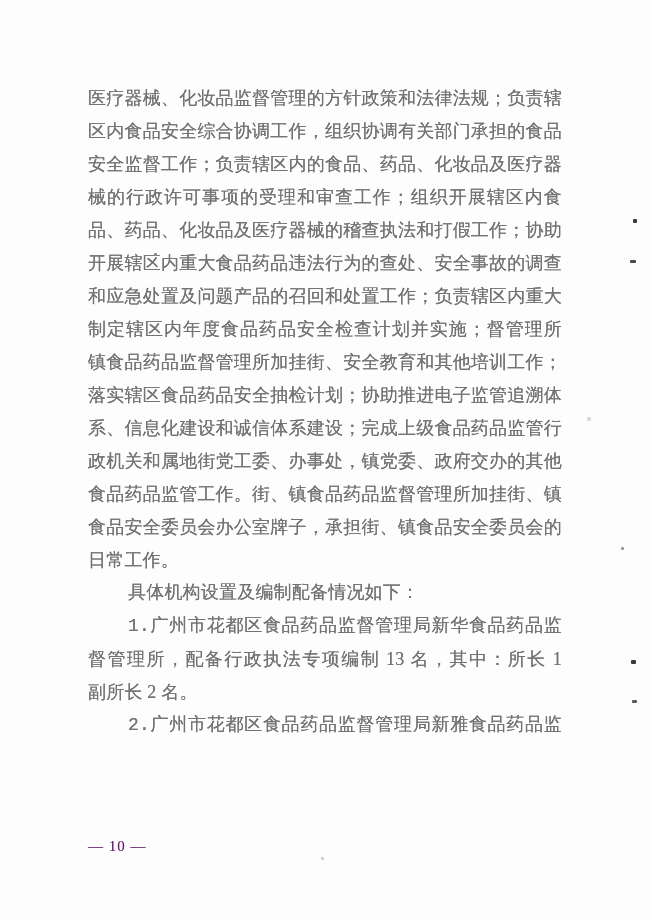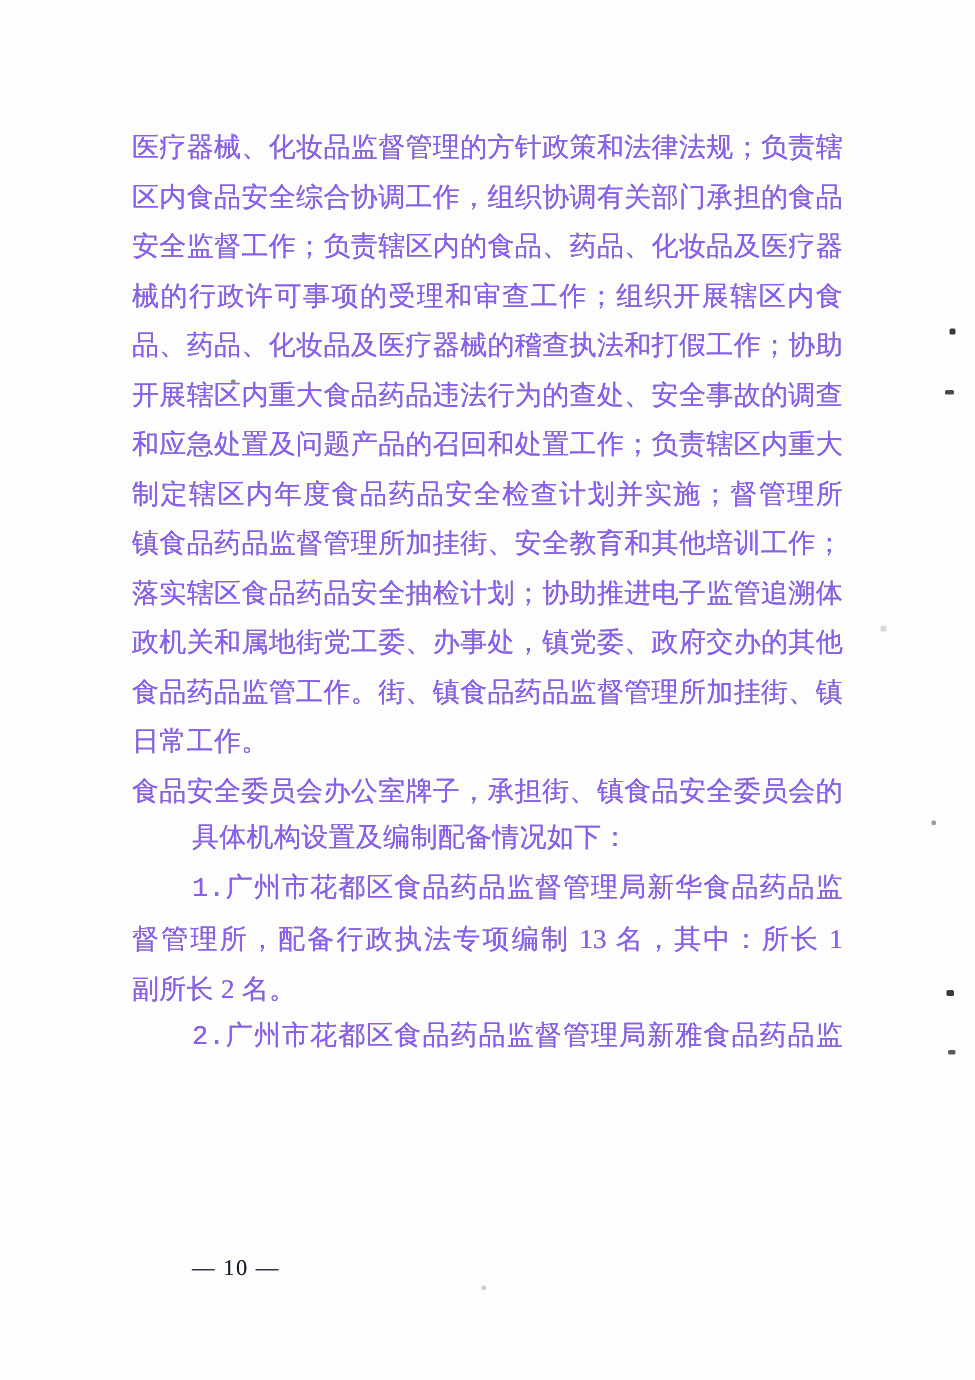--- a/index.html
+++ b/index.html
@@ -15,21 +15,21 @@
     overflow: hidden;
     font-family: "Liberation Serif", "DejaVu Serif", serif;
   }
   .body-text {
     position: absolute;
     left: 88px;
     top: 82px;
     width: 474px;
     font-size: 18px;
     line-height: 33px;
-    color: #8b5cf6;
+    color: #737373;
     text-shadow: 0 0 0.4px rgba(20,20,20,0.55);
     letter-spacing: 0.2px;
   }
   .ln {
     height: 33px;
     overflow: hidden;
     text-align: left;
     white-space: nowrap;
   }
   .ln.j {
@@ -41,24 +41,23 @@
   .ln.ind {
     padding-left: 40px;
     font-family: Liberation Mono, monospace;
   }
   .footer {
     position: absolute;
     left: 88px;
     top: 837px;
     font-size: 15px;
     line-height: 18px;
-    color: #0f172a;
+    color: #701a75;
     letter-spacing: 1px;
     text-shadow: 0 0 0.3px rgba(20,20,20,0.5);
-    margin-left: 40px;
   }
   .speck {
     position: absolute;
     border-radius: 1px;
   }
 </style>
 </head>
 <body>
 
 <div class="page">
@@ -67,24 +66,25 @@
     <div class="ln j">医疗器械、化妆品监督管理的方针政策和法律法规；负责辖</div>
     <div class="ln j">区内食品安全综合协调工作，组织协调有关部门承担的食品</div>
     <div class="ln j">安全监督工作；负责辖区内的食品、药品、化妆品及医疗器</div>
     <div class="ln j">械的行政许可事项的受理和审查工作；组织开展辖区内食</div>
     <div class="ln j">品、药品、化妆品及医疗器械的稽查执法和打假工作；协助</div>
     <div class="ln j">开展辖区内重大食品药品违法行为的查处、安全事故的调查</div>
     <div class="ln j">和应急处置及问题产品的召回和处置工作；负责辖区内重大</div>
     <div class="ln j">制定辖区内年度食品药品安全检查计划并实施；督管理所</div>
     <div class="ln j">镇食品药品监督管理所加挂街、安全教育和其他培训工作；承</div>
     <div class="ln j">落实辖区食品药品安全抽检计划；协助推进电子监管追溯体</div>
+    <div class="ln j">系、信息化建设和诚信体系建设；完成上级食品药品监管行</div>
     <div class="ln j">政机关和属地街党工委、办事处，镇党委、政府交办的其他</div>
     <div class="ln j">食品药品监管工作。街、镇食品药品监督管理所加挂街、镇</div>
+    <div class="ln j">食品安全委员会办公室牌子，承担街、镇食品安全委员会的</div>
     <div class="ln">日常工作。</div>
-    <div class="ln j">食品安全委员会办公室牌子，承担街、镇食品安全委员会的</div>
     <div class="ln ind">具体机构设置及编制配备情况如下：</div>
     <div class="ln ind j">1.广州市花都区食品药品监督管理局新华食品药品监</div>
     <div class="ln j">督管理所，配备行政执法专项编制 13 名，其中：所长 1 名、</div>
     <div class="ln">副所长 2 名。</div>
     <div class="ln ind j">2.广州市花都区食品药品监督管理局新雅食品药品监</div>
   </div>
 
   <div class="footer">— 10 —</div>
 
   <div class="speck" style="left:633px; top:219px; width:4px; height:4px; background:#3a3a3a;"></div>

